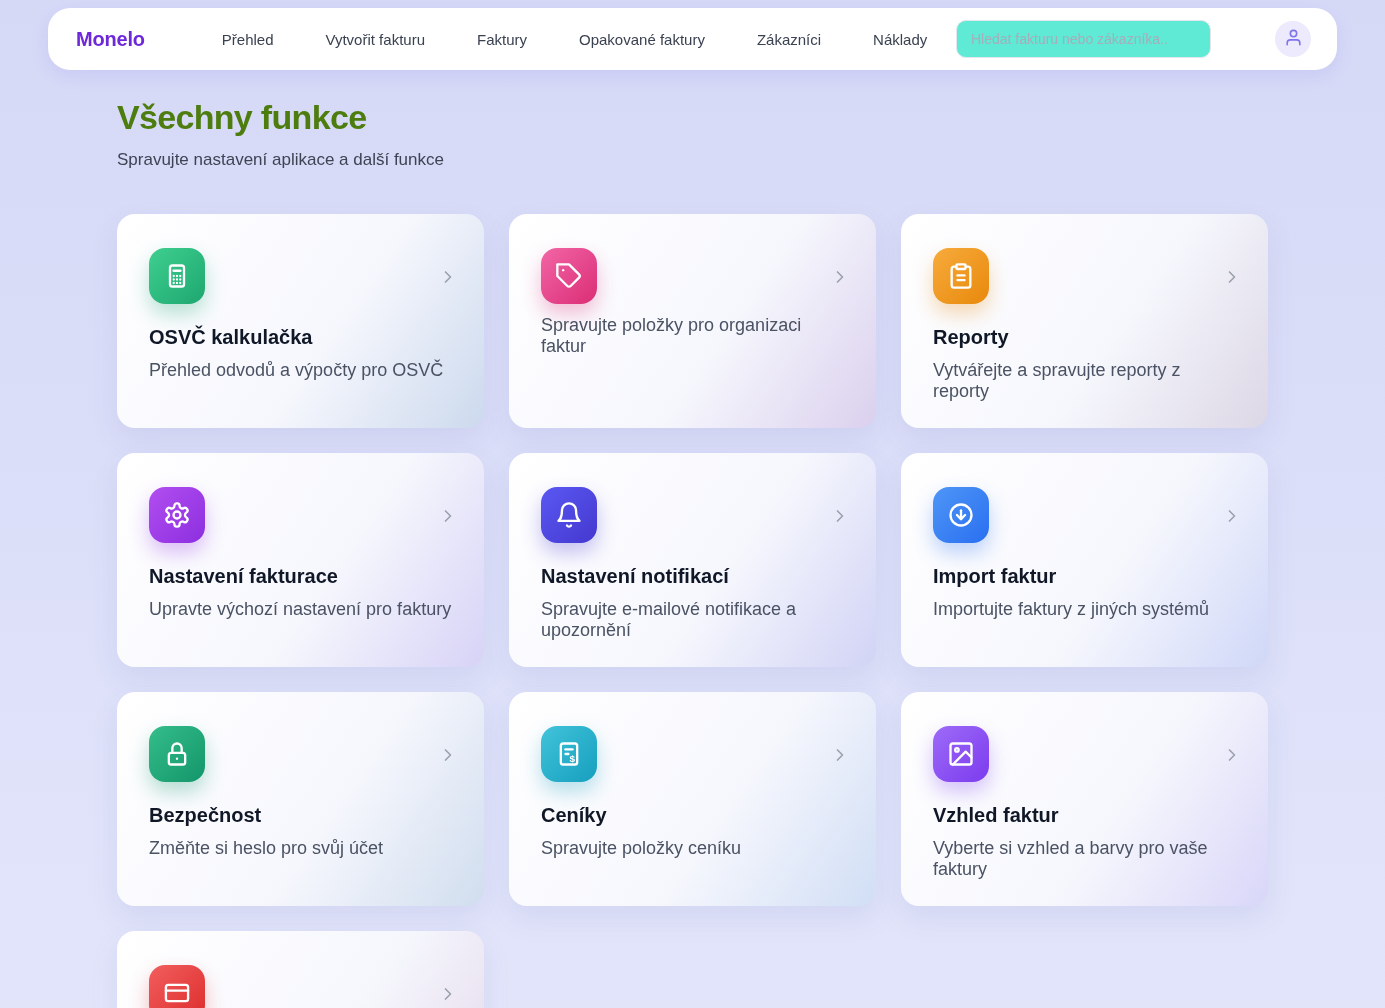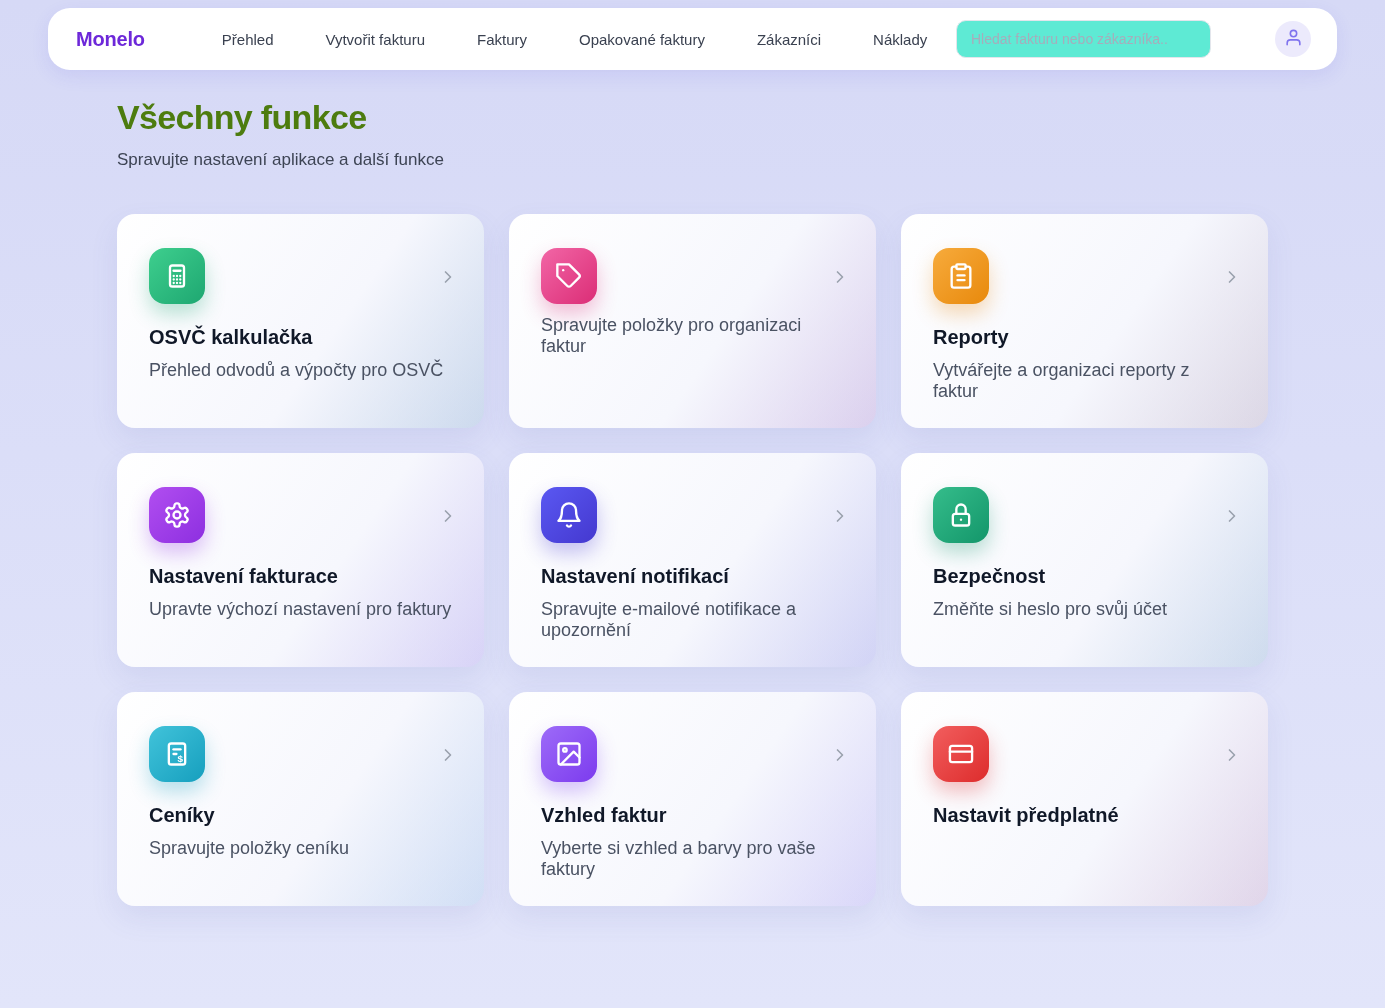--- a/index.html
+++ b/index.html
@@ -112,21 +112,21 @@
             <path d="M16 4h2a2 2 0 0 1 2 2v14a2 2 0 0 1-2 2H6a2 2 0 0 1-2-2V6a2 2 0 0 1 2-2h2"></path>
             <rect x="8" y="2" width="8" height="4" rx="1"></rect>
             <line x1="9" y1="11.5" x2="15" y2="11.5"></line>
             <line x1="9" y1="15.5" x2="15" y2="15.5"></line>
           </svg>
         </div>
         <span class="chevron"><svg viewBox="0 0 24 24" width="20" height="20" fill="none" stroke="#9aa1ad" stroke-width="2" stroke-linecap="round" stroke-linejoin="round">
             <polyline points="9 6 15 12 9 18"></polyline>
           </svg></span>
         <h3 class="card-title">Reporty</h3>
-        <p class="card-desc">Vytvářejte a organizaci reporty z faktur</p>
+        <p class="card-desc">Vytvářejte a spravujte reporty z reporty</p>
       </article>
       <article class="card" style="background: linear-gradient(125deg, rgb(255, 255, 255) 0%, rgb(246, 247, 253) 58%, rgba(141, 47, 224, 0.08) 100%);">
         <div class="card-icon" style="background:linear-gradient(135deg,#b14ef0,#8d2fe0);box-shadow:0 10px 20px #8d2fe04d">
           <svg viewBox="0 0 24 24" width="28" height="28" fill="none" stroke="#ffffff" stroke-width="2" stroke-linecap="round" stroke-linejoin="round">
             <path d="M12.22 2h-.44a2 2 0 0 0-2 2v.18a2 2 0 0 1-1 1.73l-.43.25a2 2 0 0 1-2 0l-.15-.08a2 2 0 0 0-2.73.73l-.22.38a2 2 0 0 0 .73 2.73l.15.1a2 2 0 0 1 1 1.72v.51a2 2 0 0 1-1 1.74l-.15.09a2 2 0 0 0-.73 2.73l.22.38a2 2 0 0 0 2.73.73l.15-.08a2 2 0 0 1 2 0l.43.25a2 2 0 0 1 1 1.73V20a2 2 0 0 0 2 2h.44a2 2 0 0 0 2-2v-.18a2 2 0 0 1 1-1.73l.43-.25a2 2 0 0 1 2 0l.15.08a2 2 0 0 0 2.73-.73l.22-.39a2 2 0 0 0-.73-2.73l-.15-.08a2 2 0 0 1-1-1.74v-.5a2 2 0 0 1 1-1.74l.15-.09a2 2 0 0 0 .73-2.73l-.22-.38a2 2 0 0 0-2.73-.73l-.15.08a2 2 0 0 1-2 0l-.43-.25a2 2 0 0 1-1-1.73V4a2 2 0 0 0-2-2z"></path>
             <circle cx="12" cy="12" r="3"></circle>
           </svg>
         </div>
         <span class="chevron"><svg viewBox="0 0 24 24" width="20" height="20" fill="none" stroke="#9aa1ad" stroke-width="2" stroke-linecap="round" stroke-linejoin="round">
             <polyline points="9 6 15 12 9 18"></polyline>
@@ -139,20 +139,34 @@
           <svg viewBox="0 0 24 24" width="28" height="28" fill="none" stroke="#ffffff" stroke-width="2" stroke-linecap="round" stroke-linejoin="round">
             <path d="M18 8A6 6 0 0 0 6 8c0 7-3 9-3 9h18s-3-2-3-9"></path>
             <path d="M13.73 21a2 2 0 0 1-3.46 0"></path>
           </svg>
         </div>
         <span class="chevron"><svg viewBox="0 0 24 24" width="20" height="20" fill="none" stroke="#9aa1ad" stroke-width="2" stroke-linecap="round" stroke-linejoin="round">
             <polyline points="9 6 15 12 9 18"></polyline>
           </svg></span>
         <h3 class="card-title">Nastavení notifikací</h3>
         <p class="card-desc">Spravujte e-mailové notifikace a upozornění</p>
+      </article>
+      <article class="card" style="background: linear-gradient(125deg, rgb(255, 255, 255) 0%, rgb(246, 247, 253) 58%, rgba(42, 111, 240, 0.08) 100%);">
+        <div class="card-icon" style="background:linear-gradient(135deg,#4e96f7,#2a6ff0);box-shadow:0 10px 20px #2a6ff04d">
+          <svg viewBox="0 0 24 24" width="28" height="28" fill="none" stroke="#ffffff" stroke-width="2" stroke-linecap="round" stroke-linejoin="round">
+            <circle cx="12" cy="12" r="9"></circle>
+            <polyline points="8.5 12 12 15.5 15.5 12"></polyline>
+            <line x1="12" y1="8" x2="12" y2="15.5"></line>
+          </svg>
+        </div>
+        <span class="chevron"><svg viewBox="0 0 24 24" width="20" height="20" fill="none" stroke="#9aa1ad" stroke-width="2" stroke-linecap="round" stroke-linejoin="round">
+            <polyline points="9 6 15 12 9 18"></polyline>
+          </svg></span>
+        <h3 class="card-title">Import faktur</h3>
+        <p class="card-desc">Importujte faktury z jiných systémů</p>
       </article>
       <article class="card" style="background: linear-gradient(125deg, rgb(255, 255, 255) 0%, rgb(246, 247, 253) 58%, rgba(19, 150, 106, 0.08) 100%);">
         <div class="card-icon" style="background:linear-gradient(135deg,#35bd8b,#13966a);box-shadow:0 10px 20px #13966a4d">
           <svg viewBox="0 0 24 24" width="28" height="28" fill="none" stroke="#ffffff" stroke-width="2" stroke-linecap="round" stroke-linejoin="round">
             <rect x="5" y="11" width="14" height="10" rx="2"></rect>
             <path d="M8 11V7a4 4 0 0 1 8 0v4"></path>
             <circle cx="12" cy="16" r="1" fill="#fff" stroke="none"></circle>
           </svg>
         </div>
         <span class="chevron"><svg viewBox="0 0 24 24" width="20" height="20" fill="none" stroke="#9aa1ad" stroke-width="2" stroke-linecap="round" stroke-linejoin="round">

